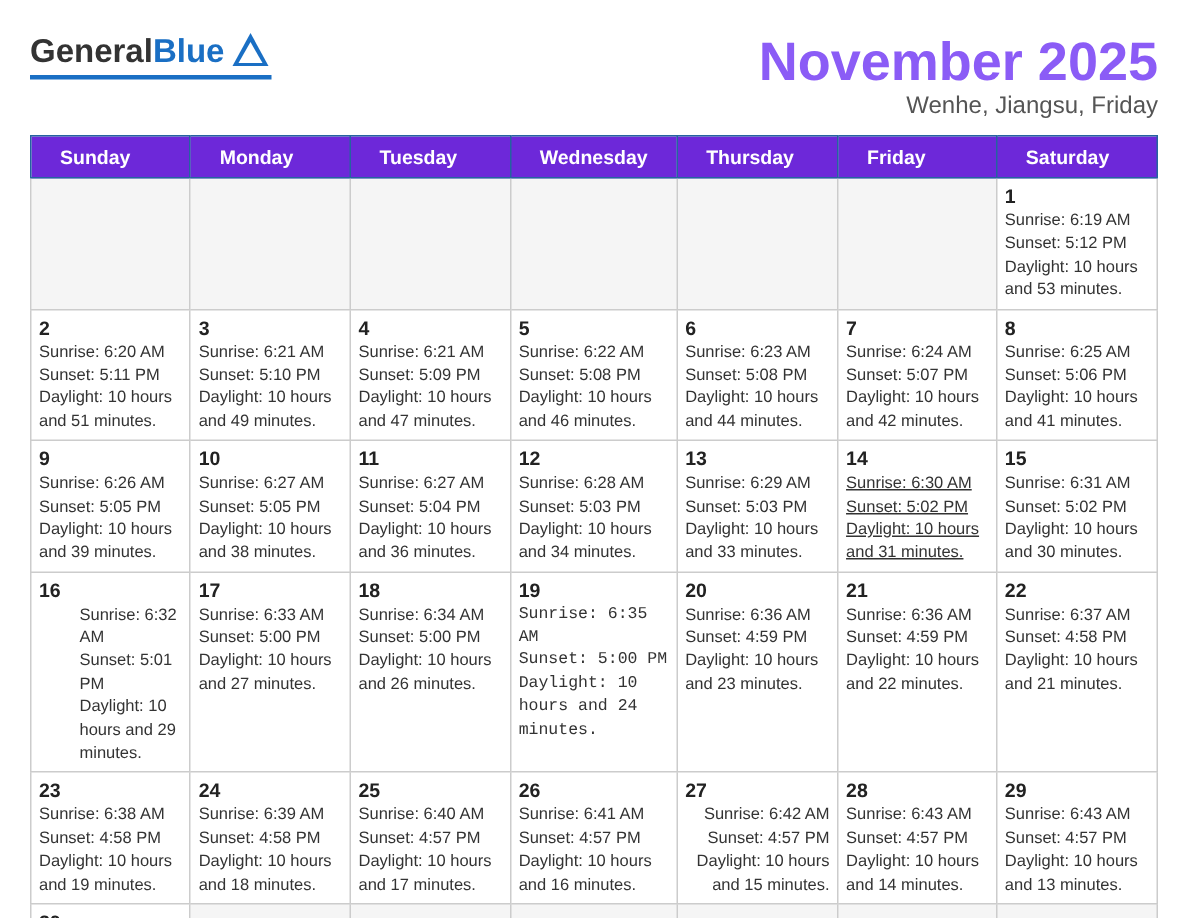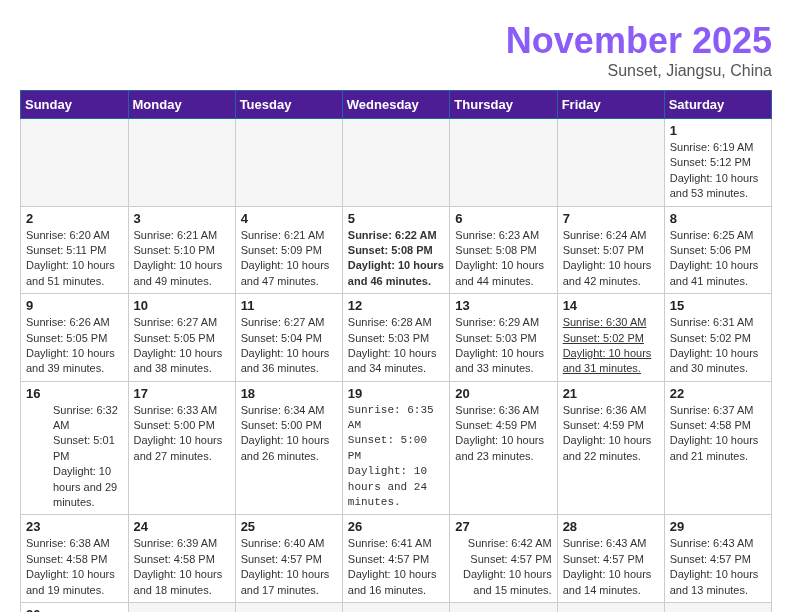--- a/index.html
+++ b/index.html
@@ -57,23 +57,23 @@
     .location {
       font-size: 16px;
       color: #555;
     }
     .calendar {
       width: 100%;
       border-collapse: collapse;
       border: 1px solid #ccc;
     }
     .calendar th {
-      background: #4c1d95;
+      background: #6d28d9;
       color: #fff;
-      padding: 6px 4px;
+      padding: 6px 19px;
       font-size: 13px;
       text-align: left;
       border: 1px solid #2563a0;
       margin-top: 20px;
     }
     .calendar td {
       vertical-align: top;
       border: 1px solid #ccc;
       padding: 4px 5px;
       font-size: 10.5px;
@@ -105,25 +105,33 @@
     }
     .last-row td.has-data {
       background: #fff;
     }
   </style>
 </head>
 <body>
 
 <div class="header">
   <div class="logo">
+    <div class="logo-text">
+      <span class="logo-general">General</span>
+      <span class="logo-blue">Blue</span>
+      <svg class="logo-icon" viewBox="0 0 28 28">
+        <polygon points="14,2 26,24 2,24" fill="#1a6fc4"></polygon>
+        <polygon points="14,8 22,22 6,22" fill="#fff"></polygon>
+      </svg>
+    </div>
     <div class="logo-underline"></div>
   </div>
   <div class="title-block">
     <div class="month-title">November 2025</div>
-    <div class="location">Sunset, Jiangsu, China</div>
+    <div class="location">Wenhe, Jiangsu, Friday</div>
   </div>
 </div>
 
 <table class="calendar">
   <thead>
     <tr>
     <th>Sunday</th>
         <th>Monday</th>
         <th>Tuesday</th>
         <th>Wednesday</th>
@@ -161,21 +169,21 @@
 Daylight: 10 hours and 49 minutes.</div>
         </td>
         <td>
           <span class="day-number">4</span>
           <div class="cell-info" style="white-space: pre-line;">Sunrise: 6:21 AM
 Sunset: 5:09 PM
 Daylight: 10 hours and 47 minutes.</div>
         </td>
         <td>
           <span class="day-number">5</span>
-          <div class="cell-info" style="white-space: pre-line; font-weight: bold;">Sunrise: 6:22 AM
+          <div class="cell-info" style="white-space: pre-line;">Sunrise: 6:22 AM
 Sunset: 5:08 PM
 Daylight: 10 hours and 46 minutes.</div>
         </td>
         <td>
           <span class="day-number">6</span>
           <div class="cell-info" style="white-space: pre-line;">Sunrise: 6:23 AM
 Sunset: 5:08 PM
 Daylight: 10 hours and 44 minutes.</div>
         </td>
         <td>

